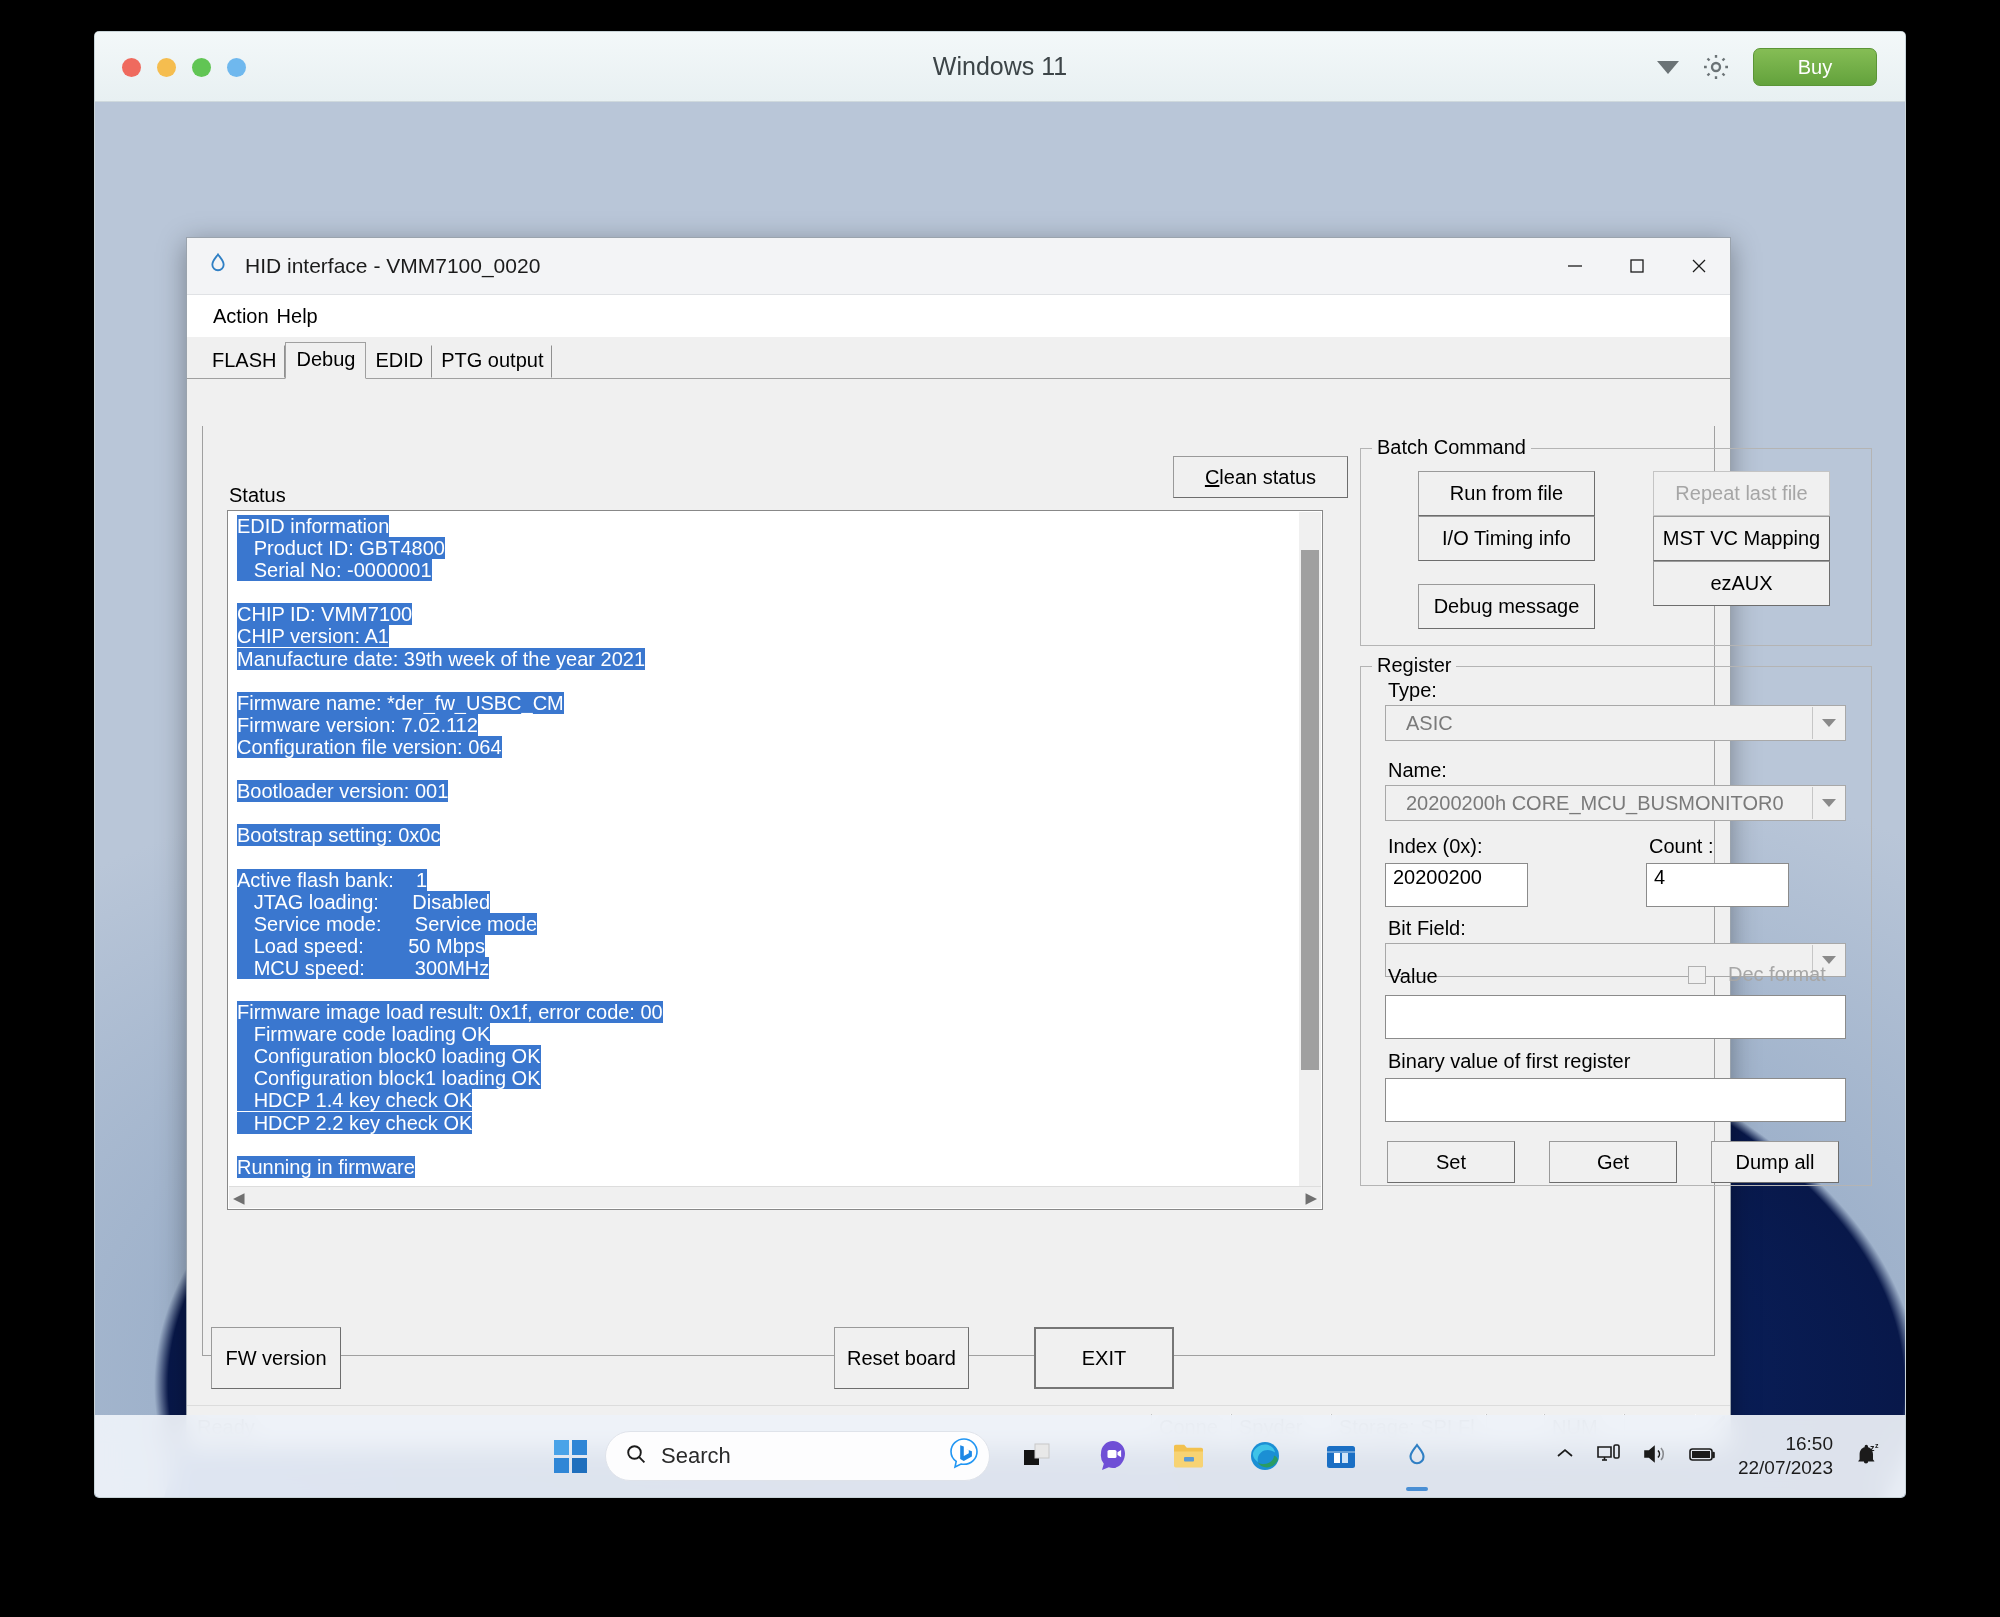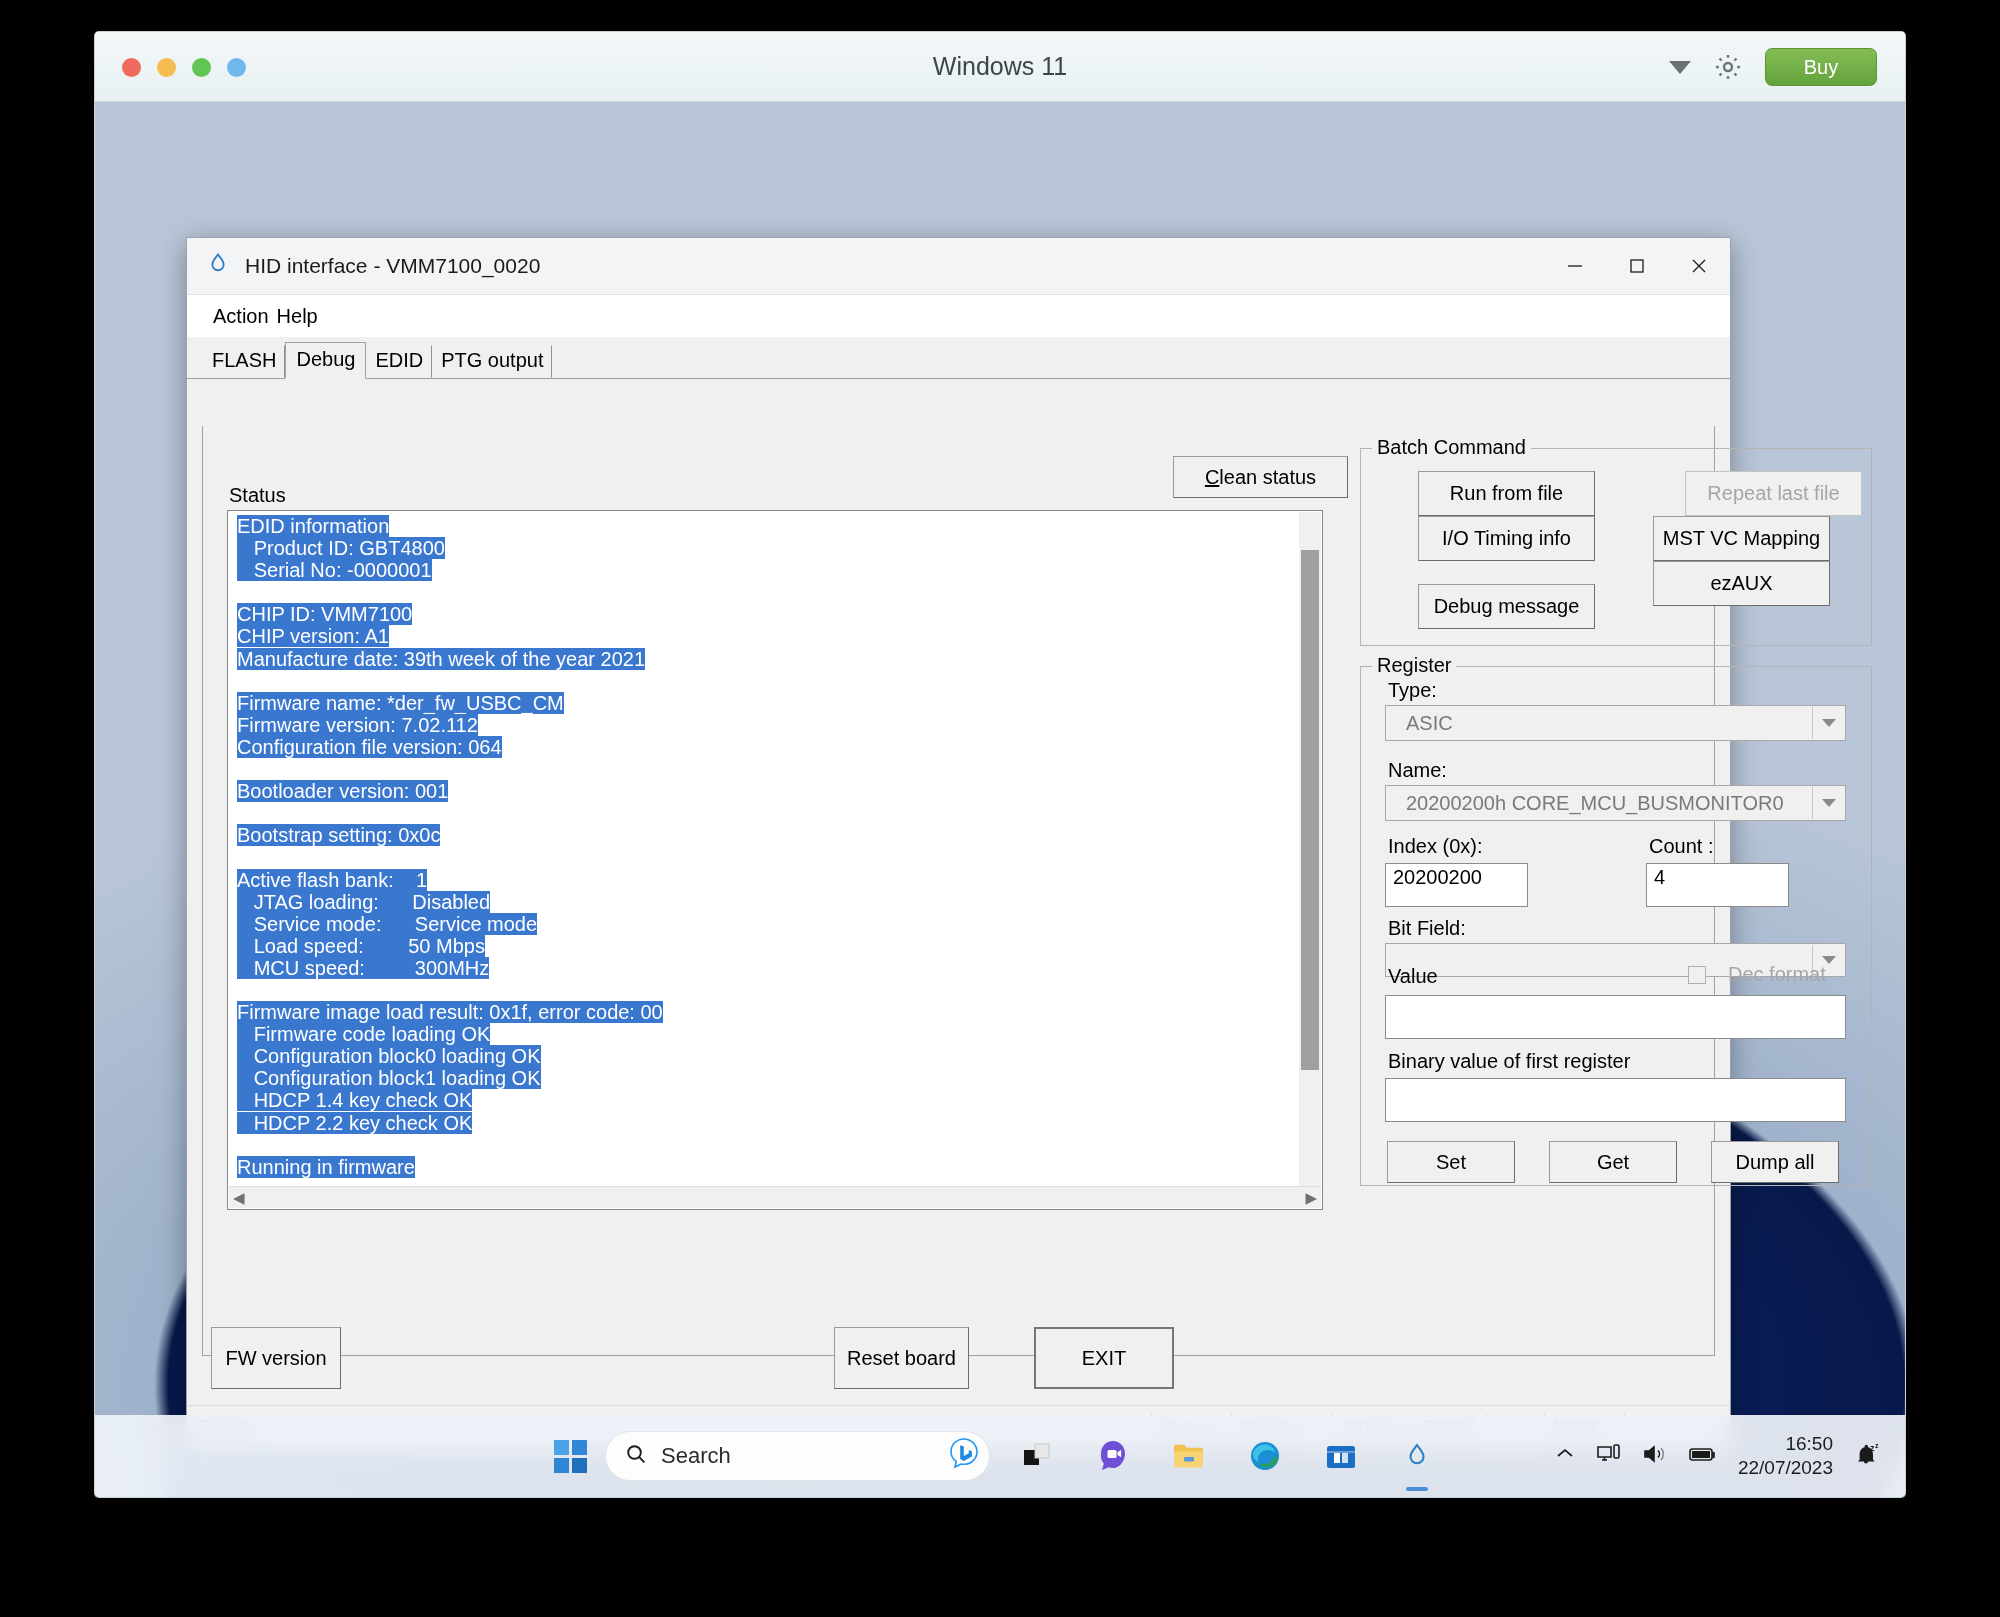--- a/index.html
+++ b/index.html
@@ -44,21 +44,21 @@
     display: flex; align-items: center; gap: 22px;
   }
   #dropdown-caret {
     width: 0; height: 0;
     border-left: 11px solid transparent;
     border-right: 11px solid transparent;
     border-top: 13px solid #6b7376;
   }
   #gear-icon svg { display: block; }
   #buy-button {
-    width: 112px; height: 38px;
+    width: 124px; height: 38px;
     background: linear-gradient(#85bd55, #63a23c);
     border: 1px solid #5b9537;
     border-radius: 7px;
     color: #fff; font-size: 20px;
     display: flex; align-items: center; justify-content: center;
     cursor: pointer;
     text-align: center;
   }
 
   
@@ -214,21 +214,21 @@
 
   .w-btn {
     position: absolute;
     background: #f0f0f0;
     border: 1px solid #9a9a9a;
     border-right-color: #6d6d6d; border-bottom-color: #6d6d6d;
     font-size: 20px; font-family: inherit; color: #000;
     display: flex; align-items: center; justify-content: center;
     cursor: pointer;
   }
-  .w-btn.disabled { color: #a6a6a6; border-color: #c4c4c4; cursor: default; margin-left: 32px; }
+  .w-btn.disabled { color: #a6a6a6; border-color: #c4c4c4; cursor: default; }
   .w-btn.default { border: 2px solid #767676; }
 
   .w-label { position: absolute; font-size: 20px; }
 
   .w-combo {
     position: absolute;
     background: #f0f0f0;
     border: 1px solid #a8a8a8;
     font-size: 20px; color: #7a7a7a;
     display: flex; align-items: center;

